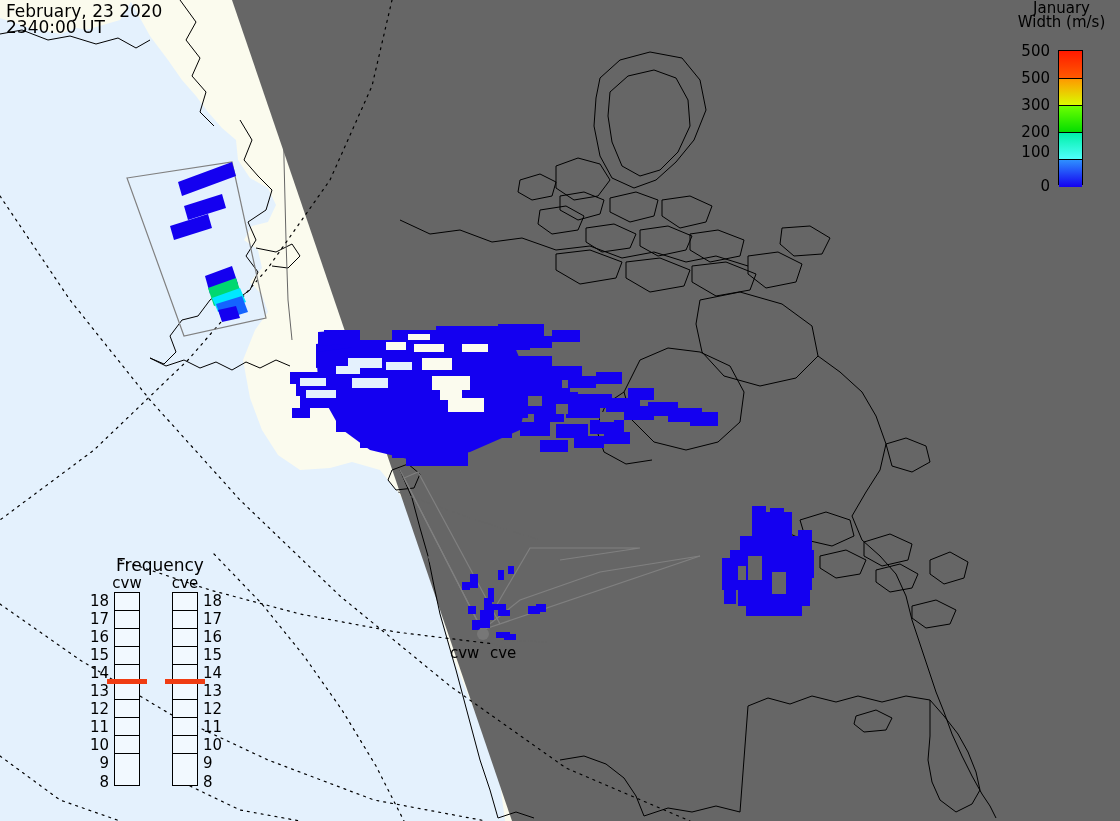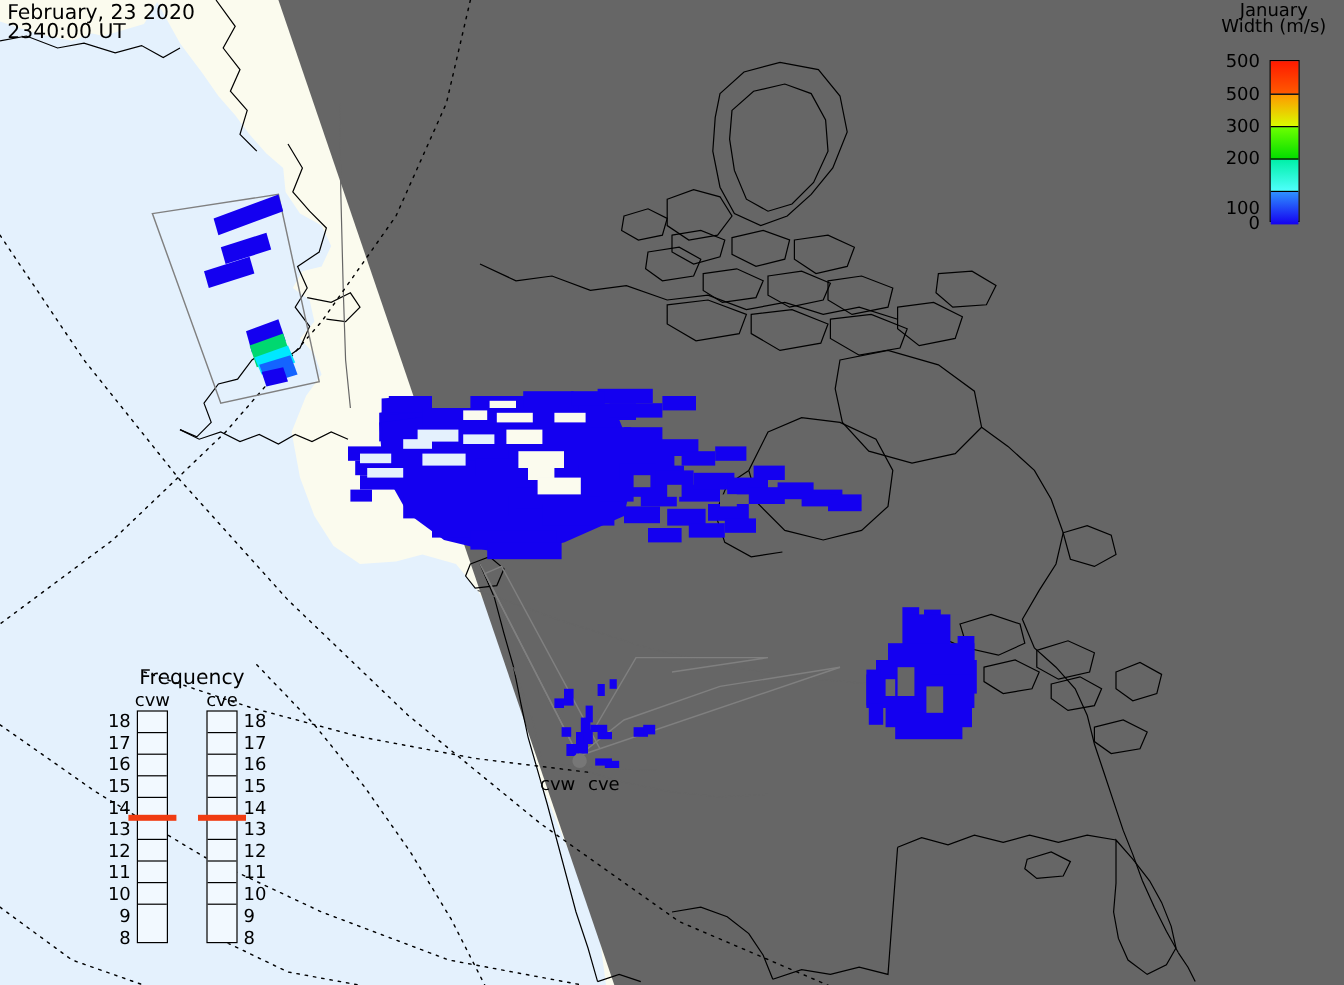--- a/index.html
+++ b/index.html
@@ -343,21 +343,21 @@
       <div class="seg" style="top:54px;border-top:1px solid #000;background:linear-gradient(to bottom,#6CFF00,#00DC00);"></div>
       <div class="seg" style="top:81px;border-top:1px solid #000;background:linear-gradient(to bottom,#00F0A8,#52FFFF);"></div>
       <div class="seg" style="top:108px;border-top:1px solid #000;background:linear-gradient(to bottom,#2E90FF,#1400F0);"></div>
     </div>
 
     <div class="ticks">
       <div class="tk" style="top:3px;">500</div>
       <div class="tk" style="top:30px;">500</div>
       <div class="tk" style="top:57px;">300</div>
       <div class="tk" style="top:84px;">200</div>
-      <div class="tk" style="top:125px;">100</div>
+      <div class="tk" style="top:104px;">100</div>
       <div class="tk" style="top:138px;">0</div>
     </div>
   </div>
 
   <div id="freq">
     <div class="ftitle">Frequency</div>
 
     <div class="hdr" style="left:20px;top:19px;">cvw</div>
     <div class="hdr" style="left:78px;top:19px;">cve</div>
 

